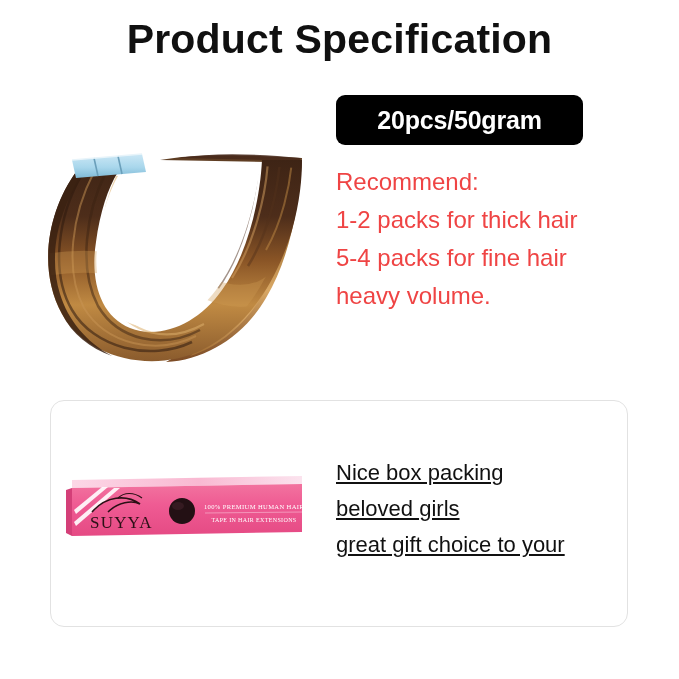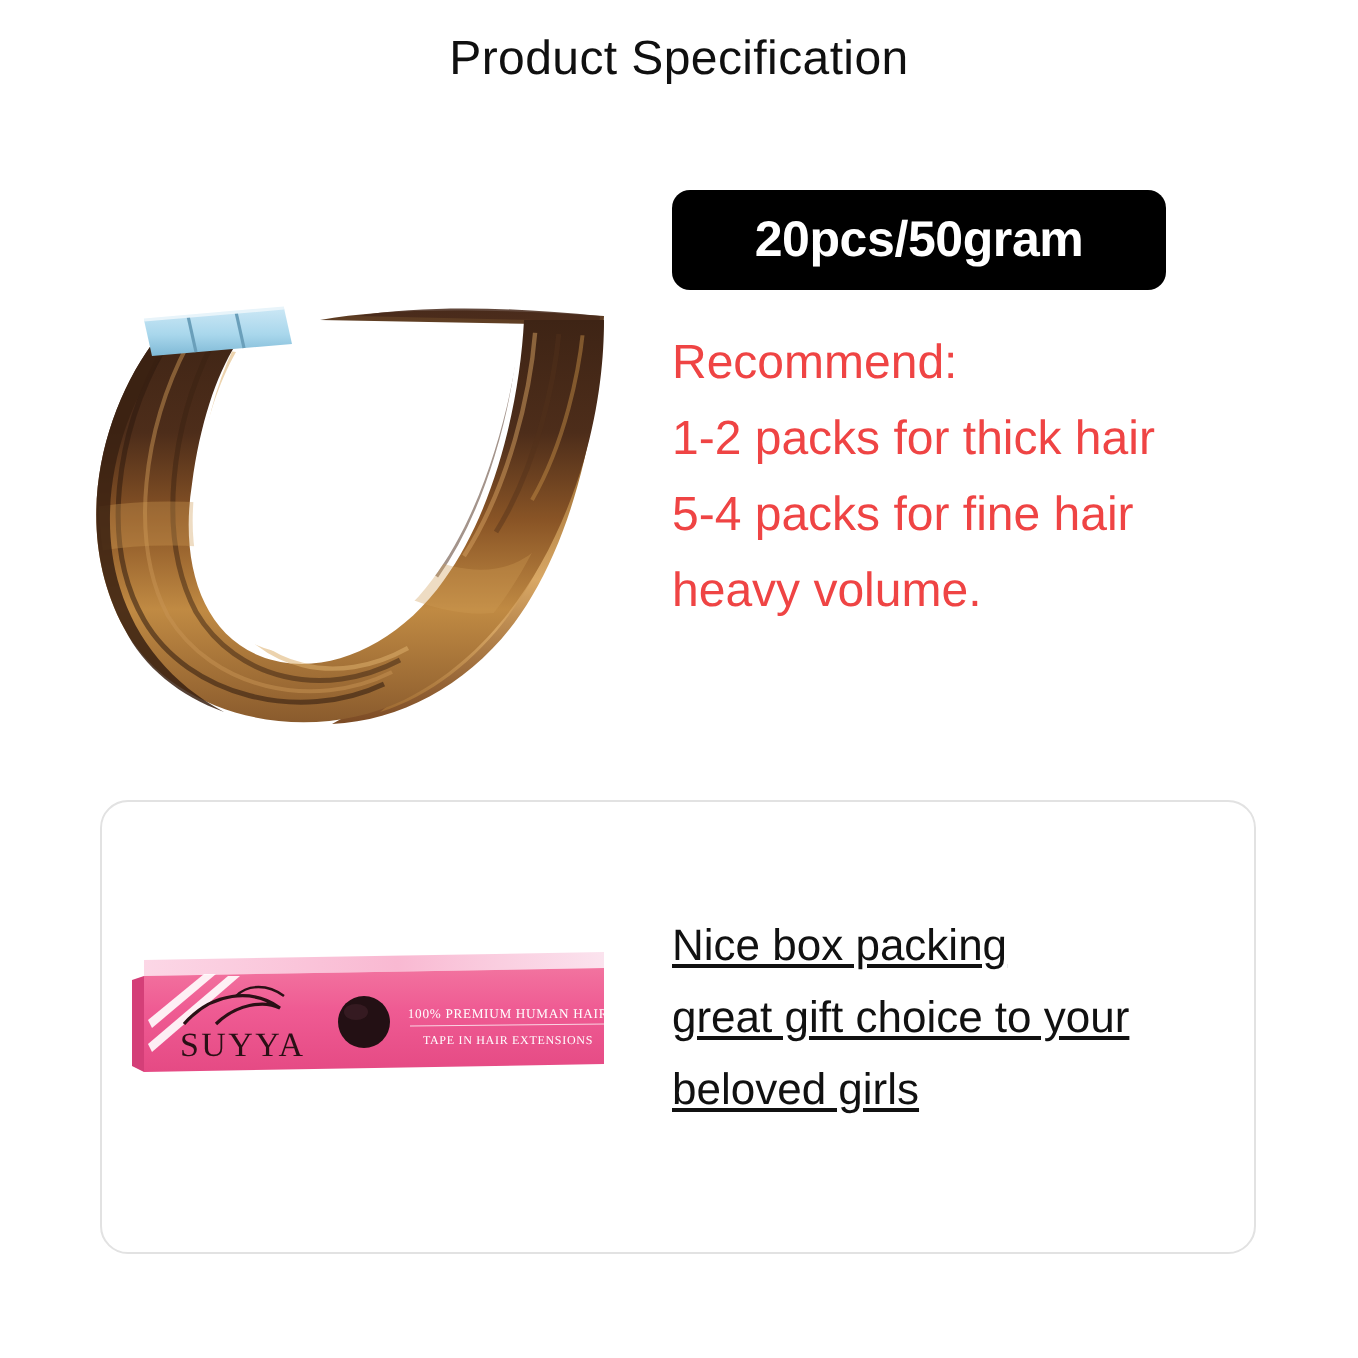--- a/index.html
+++ b/index.html
@@ -16,22 +16,22 @@
     color: #111111;
   }
 
   
   .page-title {
     position: absolute;
     left: 0;
     top: 16px;
     width: 679px;
     text-align: center;
-    font-size: 24px;
-    font-weight: 400;
+    font-size: 41px;
+    font-weight: 700;
     letter-spacing: 0.2px;
     color: #101010;
   }
 
   
   .badge {
     position: absolute;
     left: 336px;
     top: 95px;
     width: 247px;
@@ -265,15 +265,15 @@
     <ellipse cx="116" cy="36" rx="6" ry="4" fill="#3d2026" opacity="0.7"></ellipse>
 
     <text x="147" y="39" text-anchor="middle" font-family="'Liberation Serif', serif" font-size="6.6" letter-spacing="0.35" fill="#ffffff" transform="translate(45,0)">100% PREMIUM HUMAN HAIR</text>
     <line x1="143" y1="43" x2="241" y2="42" stroke="#ffffff" stroke-width="0.5" opacity="0.75"></line>
     <text x="147" y="52" text-anchor="middle" font-family="'Liberation Serif', serif" font-size="6" letter-spacing="0.35" fill="#ffffff" transform="translate(45,0)">TAPE IN HAIR EXTENSIONS</text>
   </svg>
 </div>
 
 <div class="packing-block">
   <div class="packing-line">Nice box packing</div>
+  <div class="packing-line">beloved girls</div>
   <div class="packing-line">great gift choice to your</div>
-  <div class="packing-line">beloved girls</div>
 </div>
 
 </body></html>

